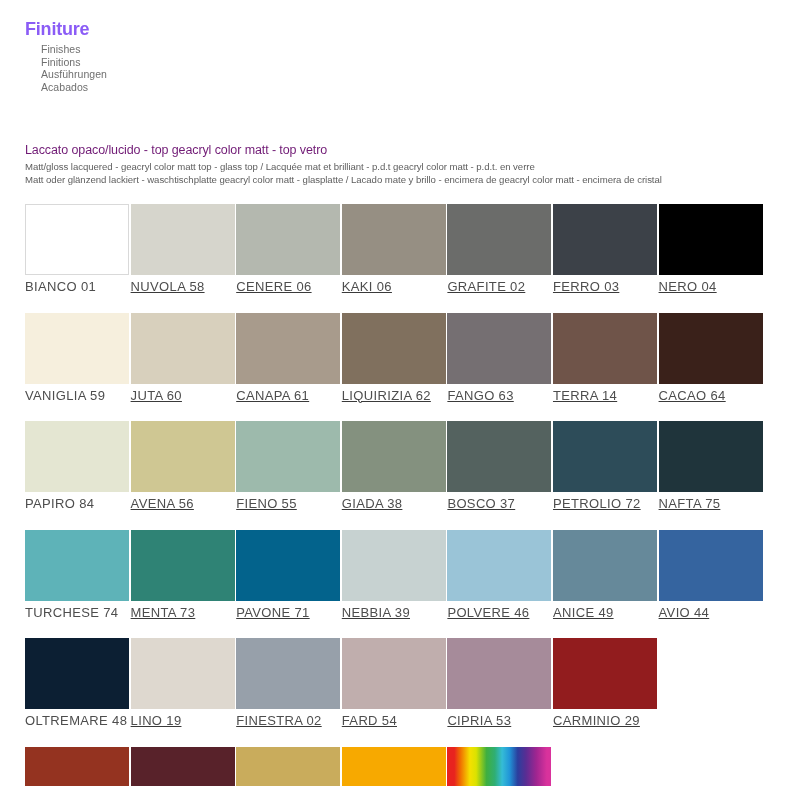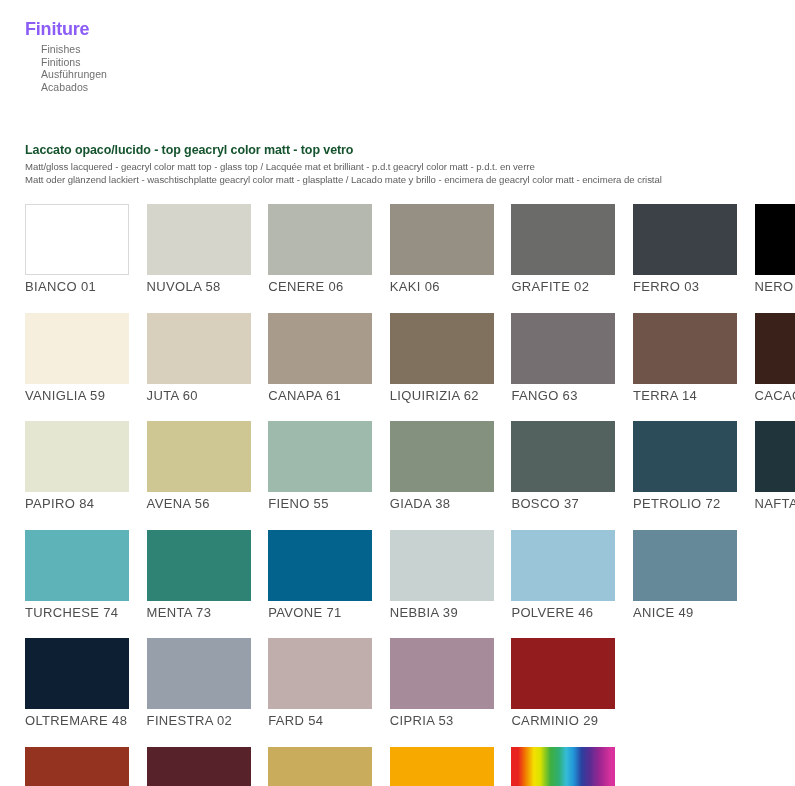--- a/index.html
+++ b/index.html
@@ -42,22 +42,22 @@
 
   
   #section {
     position: absolute;
     left: 25px;
     top: 143px;
     width: 760px;
   }
   #section-title {
     font-size: 12.5px;
-    font-weight: bold;
-    color: #14532d;
+    font-weight: normal;
+    color: #701a75;
     line-height: 15px;
     letter-spacing: -0.1px;
     margin: 0 0 2px 0;
     white-space: nowrap;
   }
   .section-desc {
     font-size: 9.6px;
     color: #5e5e5e;
     line-height: 13px;
     letter-spacing: -0.05px;
@@ -73,21 +73,22 @@
   }
   .swatch-row {
     display: flex;
     margin-bottom: 20.5px;
   }
   .swatch-cell {
     width: 104px;
     margin-right: 2px;
   }
   .swatch-cell + .swatch-cell {
-    margin-left: 16px;
+    margin-left: 0;
+    text-decoration: underline;
   }
   .swatch-chip {
     width: 104px;
     height: 71px;
     box-sizing: border-box;
     display: block;
   }
   .swatch-chip.bordered {
     border: 1px solid #d9d9d9;
   }
@@ -233,27 +234,35 @@
         <div class="swatch-label">NEBBIA 39</div>
       </div>
       <div class="swatch-cell">
         <div class="swatch-chip" style="background: rgb(154, 196, 215);"></div>
         <div class="swatch-label">POLVERE 46</div>
       </div>
       <div class="swatch-cell">
         <div class="swatch-chip" style="background: rgb(102, 137, 154);"></div>
         <div class="swatch-label">ANICE 49</div>
       </div>
+      <div class="swatch-cell">
+        <div class="swatch-chip" style="background: rgb(53, 100, 159);"></div>
+        <div class="swatch-label">AVIO 44</div>
+      </div>
     </div>
     <div class="swatch-row">
       <div class="swatch-cell">
         <div class="swatch-chip" style="background: rgb(12, 31, 51);"></div>
         <div class="swatch-label">OLTREMARE 48</div>
       </div>
       <div class="swatch-cell">
+        <div class="swatch-chip" style="background: rgb(222, 216, 207);"></div>
+        <div class="swatch-label">LINO 19</div>
+      </div>
+      <div class="swatch-cell">
         <div class="swatch-chip" style="background: rgb(151, 160, 170);"></div>
         <div class="swatch-label">FINESTRA 02</div>
       </div>
       <div class="swatch-cell">
         <div class="swatch-chip" style="background: rgb(192, 174, 173);"></div>
         <div class="swatch-label">FARD 54</div>
       </div>
       <div class="swatch-cell">
         <div class="swatch-chip" style="background: rgb(166, 139, 154);"></div>
         <div class="swatch-label">CIPRIA 53</div>

